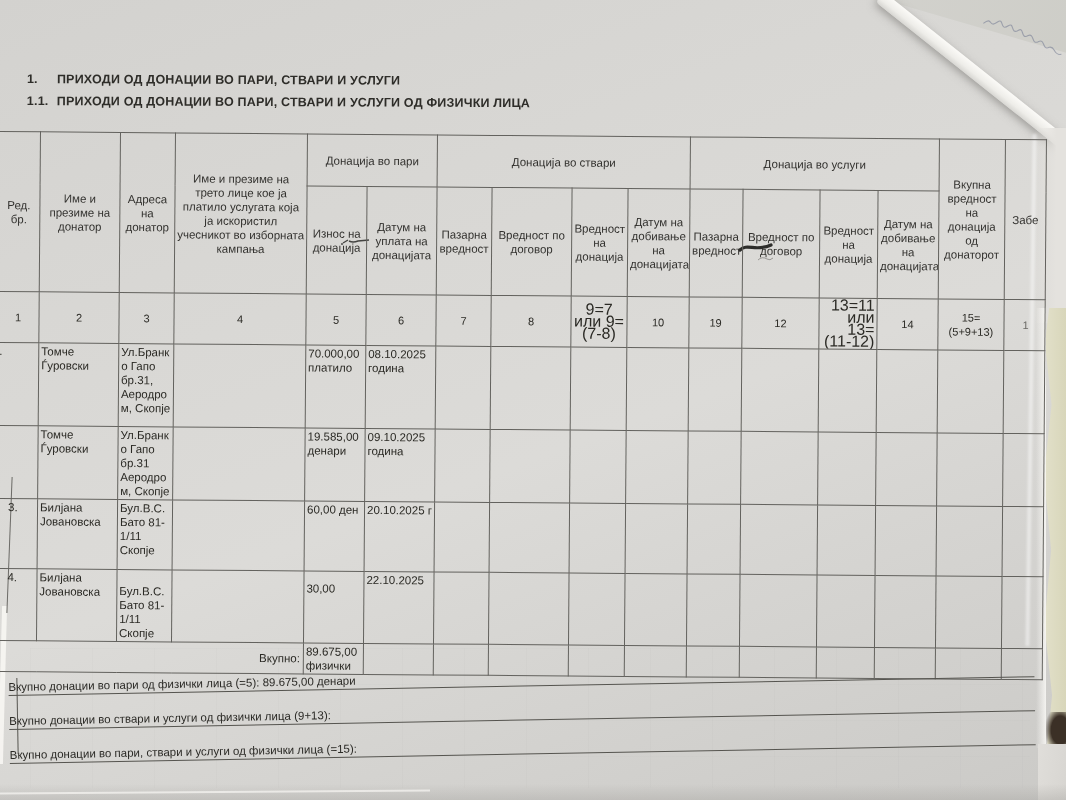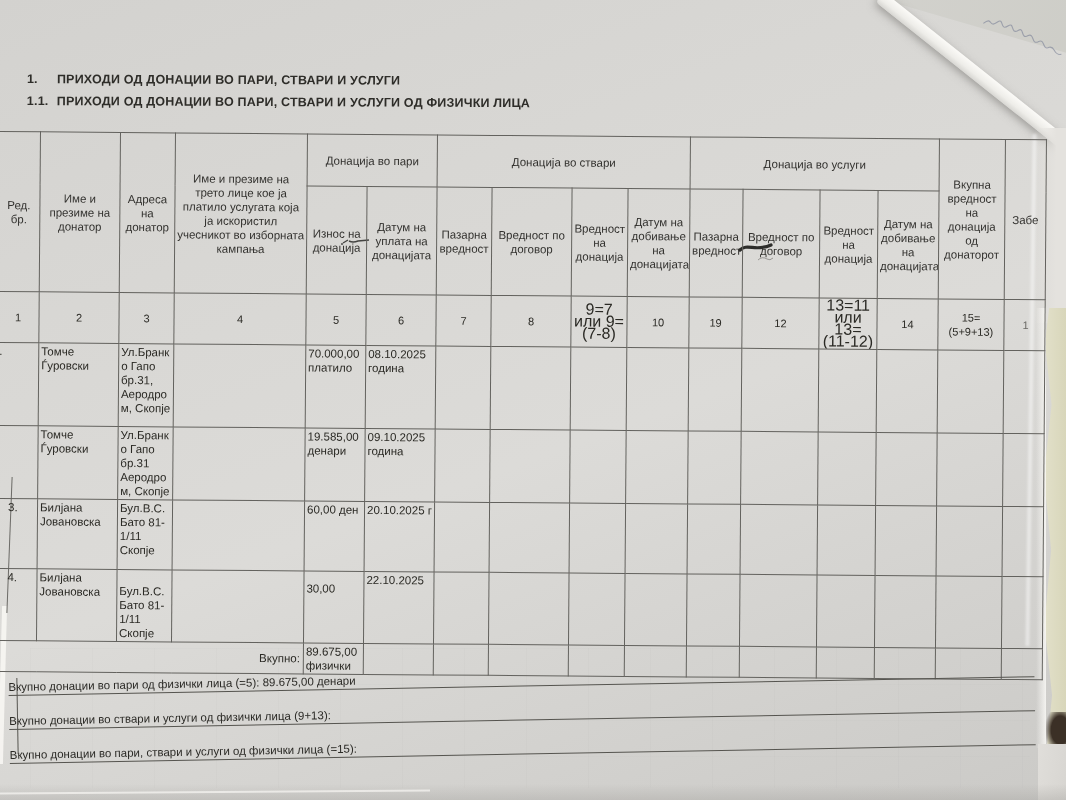--- a/index.html
+++ b/index.html
@@ -187,21 +187,21 @@
     <td class="num-cell">3</td>
     <td class="num-cell">4</td>
     <td class="num-cell">5</td>
     <td class="num-cell">6</td>
     <td class="num-cell">7</td>
     <td class="num-cell">8</td>
     <td class="num-cell small">9=7 или 9=(7-8)</td>
     <td class="num-cell">10</td>
     <td class="num-cell">19</td>
     <td class="num-cell">12</td>
-    <td class="num-cell small" style="text-align:center">13=11 или 13=(11-12)</td>
+    <td class="num-cell small" style="text-align:right">13=11 или 13=(11-12)</td>
     <td class="num-cell">14</td>
     <td class="num-cell">15=(5+9+13)</td>
     <td class="num-cell clip16">1</td>
   </tr>
   <tr style="height:83px">
     <td class="rownum" style="padding-left:2px">.</td>
     <td>Томче Ѓуровски</td>
     <td>Ул.Бранко Гапо бр.31, Аеродром, Скопје</td>
     <td></td>
     <td>70.000,00 платило</td>

